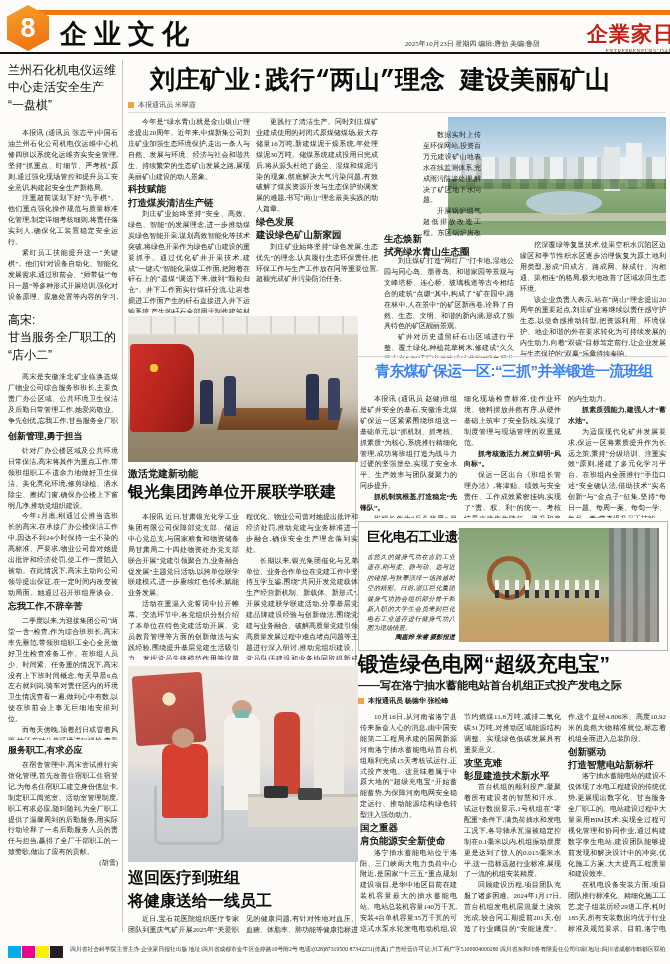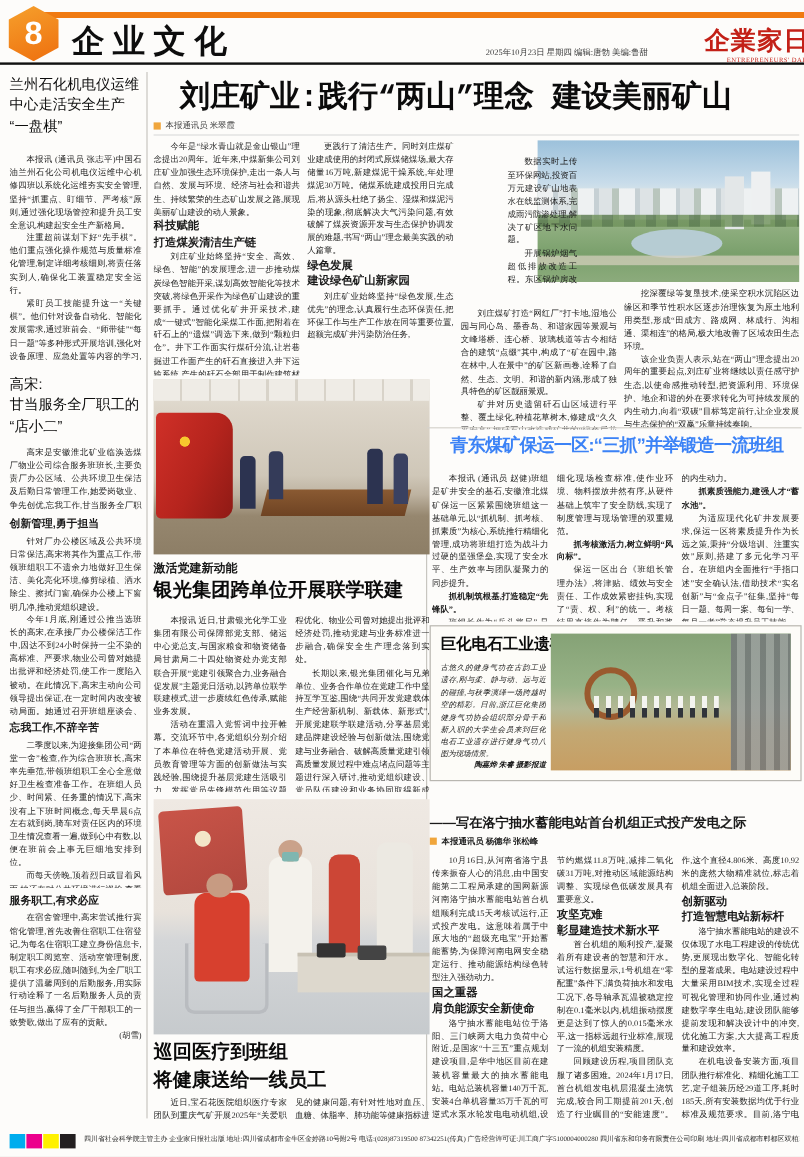--- a/index.html
+++ b/index.html
@@ -117,20 +117,22 @@
   <div class="col" style="left:256px;top:117px;width:122px;height:196px;">
     <p>更践行了清洁生产。同时刘庄煤矿业建成使用的封闭式原煤储煤场,最大存储量16万吨,新建煤泥干燥系统,年处理煤泥30万吨。储煤系统建成投用日完成后,将从源头杜绝了扬尘、湿煤和煤泥污染的现象,彻底解决大气污染问题,有效破解了煤炭资源开发与生态保护协调发展的难题,书写“两山”理念最美实践的动人篇章。</p>
     <p class="art-sub noind">绿色发展
 建设绿色矿山新家园</p>
     <p>刘庄矿业始终坚持“绿色发展,生态优先”的理念,认真履行生态环保责任,把环保工作与生产工作放在同等重要位置,超额完成矿井污染防治任务,</p>
   </div>
   <div class="col" style="left:384px;top:130px;width:58px;height:108px;margin-left:39px;">
     <p>数据实时上传至环保网站,投资百万元建设矿山地表水在线监测体系,完成雨污防渗处理,解决了矿区地下水问题。</p>
     <p>开展锅炉烟气超低排放改造工程。东区锅炉房改造后每年可减少二氧化硫排放量31.84吨,氮氧化物排放量37.18吨,颗粒物排放量16.15吨,锅炉灰渣排放量3785吨。西区锅炉房供热改造为乏风余热利用系统改造,用于职工浴室洗浴,既环保又经济;每年可减少烟尘排放量5.19吨,二氧化硫排放量6.36吨,氮氧化物排放量8.18吨,灰渣量567吨。</p>
   </div>
+  <div class="abs art-sub" style="left:384px;top:227px;width:130px;">生态焕新
+拭亮绿水青山生态圈</div>
   <div class="col" style="left:384px;top:256px;width:130px;height:102px;">
     <p>刘庄煤矿打造“网红厂”打卡地,湿地公园与同心岛、墨香岛、和谐家园等景观与文峰塔桥、连心桥、玻璃栈道等古今相结合的建筑“点缀”其中,构成了“矿在园中,路在林中,人在景中”的矿区新画卷,诠释了自然、生态、文明、和谐的新内涵,形成了独具特色的矿区靓丽景观。</p>
     <p>矿井对历史遗留矸石山区域进行平整、覆土绿化,种植花草树木,修建成“久久平安亭”,把矸石山改造成矿井的“绿色后花园”。同时大力推进采煤沉陷区域综合治理力度,通过矿山地质环境治理和土地复垦,对采空塌陷区域分别采取土地平整、</p>
   </div>
   <div class="col" style="left:520px;top:240px;width:146px;height:118px;">
     <p>挖深覆绿等复垦技术,使采空积水沉陷区边缘区和季节性积水区逐步治理恢复为原土地利用类型,形成“田成方、路成网、林成行、沟相通、渠相连”的格局,极大地改善了区域农田生态环境。</p>
     <p>该企业负责人表示,站在“两山”理念提出20周年的重要起点,刘庄矿业将继续以责任感守护生态,以使命感推动转型,把资源利用、环境保护、地企和谐的外在要求转化为可持续发展的内生动力,向着“双碳”目标笃定前行,让企业发展与生态保护的“双赢”乐章持续奏响。</p>
   </div>
 
   <div class="photo" style="left:128px;top:316px;width:230px;height:146px;background:linear-gradient(180deg,#e6e2da 0%,#ddd6ca 16%,#cfc7b8 55%,#bdb2a0 66%,#96876f 78%,#8d7e66 100%);">
@@ -180,20 +182,21 @@
     <div class="abs" style="left:8px;top:102px;width:88px;font-size:6.3px;font-style:italic;">图为现场情景。</div>
     <div class="abs" style="left:8px;top:111px;width:88px;font-size:6.3px;font-style:italic;text-align:right;font-weight:bold;">陶嘉烨 朱睿 摄影报道</div>
     <div class="photo" style="left:100px;top:6px;width:200px;height:114px;background:linear-gradient(180deg,#85a276 0%,#97b286 38%,#b3b894 55%,#c3a873 72%,#c79e63 100%);">
       <div style="left:150px;top:0;width:50px;height:114px;background:repeating-linear-gradient(90deg,#74787a 0 5px,#9a9e9e 5px 12px);opacity:.85;"></div>
       <div style="left:28px;top:28px;width:34px;height:34px;border:5px solid #9a5a2e;border-radius:50%;background:transparent;"></div>
       <div style="left:36px;top:52px;width:104px;height:10px;background:repeating-linear-gradient(90deg,#f4f4f0 0 4px,transparent 4px 10px);"></div>
       <div style="left:36px;top:62px;width:104px;height:8px;background:repeating-linear-gradient(90deg,#30343a 0 4px,transparent 4px 10px);"></div>
     </div>
   </div>
 
+  <div class="abs" style="left:358px;top:650px;width:310px;font-size:21px;font-weight:bold;font-family:'Liberation Sans','DejaVu Sans',sans-serif;color:#0b0b0b;">锻造绿色电网“超级充电宝”</div>
   <div class="abs" style="left:358px;top:678px;width:310px;font-size:11px;font-weight:bold;font-family:'Liberation Sans','DejaVu Sans',sans-serif;">——写在洛宁抽水蓄能电站首台机组正式投产发电之际</div>
   <div class="byline" style="left:358px;top:696px;">
     <span class="sq"></span><span style="font-weight:bold;color:#222;">本报通讯员 杨德华 张松峰</span>
   </div>
   <div class="col" style="left:360px;top:712px;width:97px;height:222px;">
     <p>10月16日,从河南省洛宁县传来振奋人心的消息,由中国安能第二工程局承建的国网新源河南洛宁抽水蓄能电站首台机组顺利完成15天考核试运行,正式投产发电。这意味着属于中原大地的“超级充电宝”开始蓄能蓄势,为保障河南电网安全稳定运行、推动能源结构绿色转型注入强劲动力。</p>
     <p class="art-sub noind">国之重器
 肩负能源安全新使命</p>
     <p>洛宁抽水蓄能电站位于洛阳、三门峡两大电力负荷中心附近,是国家“十三五”重点规划建设项目,是华中地区目前在建装机容量最大的抽水蓄能电站。电站总装机容量140万千瓦,安装4台单机容量35万千瓦的可逆式水泵水轮发电电动机组,设计年平均抽水电量15.88亿千瓦时,发电量11.91亿千瓦时。</p>
 
@@ -202,21 +205,21 @@
     <p class="noind">节约燃煤11.8万吨,减排二氧化碳31万吨,对推动区域能源结构调整、实现绿色低碳发展具有重要意义。</p>
     <p class="art-sub noind">攻坚克难
 彰显建造技术新水平</p>
     <p>首台机组的顺利投产,凝聚着所有建设者的智慧和汗水。试运行数据显示,1号机组在“零配重”条件下,满负荷抽水和发电工况下,各导轴承瓦温被稳定控制在0.1毫米以内,机组振动摆度更是达到了惊人的0.015毫米水平,这一指标远超行业标准,展现了一流的机组安装精度。</p>
     <p>回顾建设历程,项目团队克服了诸多困难。2024年1月17日,首台机组发电机层混凝土浇筑完成,较合同工期提前201天,创造了行业瞩目的“安能速度”。2024年10月25日,机组安装迎来最关键节点——重达425吨的转子一次性吊装成功。作为水轮发电机组的“心脏”,转子吊装精度要求极高,吊装量大。在吊装过程中,两台300吨桥机通过专用平衡梁联合作业,经过近两个小时的精细操</p>
   </div>
   <div class="col" style="left:568px;top:712px;width:98px;height:222px;">
     <p class="noind">作,这个直径4.806米、高度10.92米的庞然大物精准就位,标志着机组全面进入总装阶段。</p>
     <p class="art-sub noind">创新驱动
 打造智慧电站新标杆</p>
-    <p>洛宁抽水蓄能电站的建设不仅体现了水电工程建设的传统优势,更展现出数字化、智能化转型的显著成果。电站建设过程中大量采用BIM技术,实现全过程可视化管理和协同作业,通过构建数字孪生电站,建设团队能够提前发现和解决设计中的冲突,优化施工方案,大大提高工程质量和建设效率。</p>
+    <p>洛宁抽水蓄能电站的建设不仅体现了水电工程建设的传统优势,更展现出数字化、甘当服务全厂职工的。电站建设过程中大量采用BIM技术,实现全过程可视化管理和协同作业,通过构建数字孪生电站,建设团队能够提前发现和解决设计中的冲突,优化施工方案,大大提高工程质量和建设效率。</p>
     <p>在机电设备安装方面,项目团队推行标准化、精细化施工工艺,定子组装历经29道工序,耗时185天,所有安装数据均优于行业标准及规范要求。目前,洛宁电站其余3台机组的机电安装工作正在紧张有序推进,预计将于2026年实现全部机组投产发电,推动能源绿色低碳转型和实现“双碳”目标。</p>
   </div>
 
   <div class="photo" style="left:128px;top:666px;width:230px;height:196px;background:linear-gradient(180deg,#efe9e3 0%,#e8e2db 48%,#d4d6d8 60%,#c6cacd 100%);">
     <div style="left:6px;top:8px;width:70px;height:70px;background:linear-gradient(160deg,#c23a2d,#a72c22);border-radius:4px;transform:rotate(-4deg);opacity:.85;"></div>
     <div style="left:30px;top:22px;width:22px;height:22px;background:radial-gradient(circle,#f3e6c8 40%,transparent 45%);"></div>
     <div style="left:34px;top:78px;width:46px;height:74px;background:#d7402e;border-radius:10px 10px 4px 4px;"></div>
     <div style="left:44px;top:62px;width:22px;height:20px;background:#c79b82;border-radius:50%;"></div>
     <div style="left:26px;top:120px;width:64px;height:56px;border:3px solid #b9bcc0;border-top:none;border-radius:0 0 8px 8px;background:transparent;"></div>
     <div style="left:96px;top:48px;width:36px;height:96px;background:#f4f2ec;border-radius:10px 10px 0 0;"></div>

